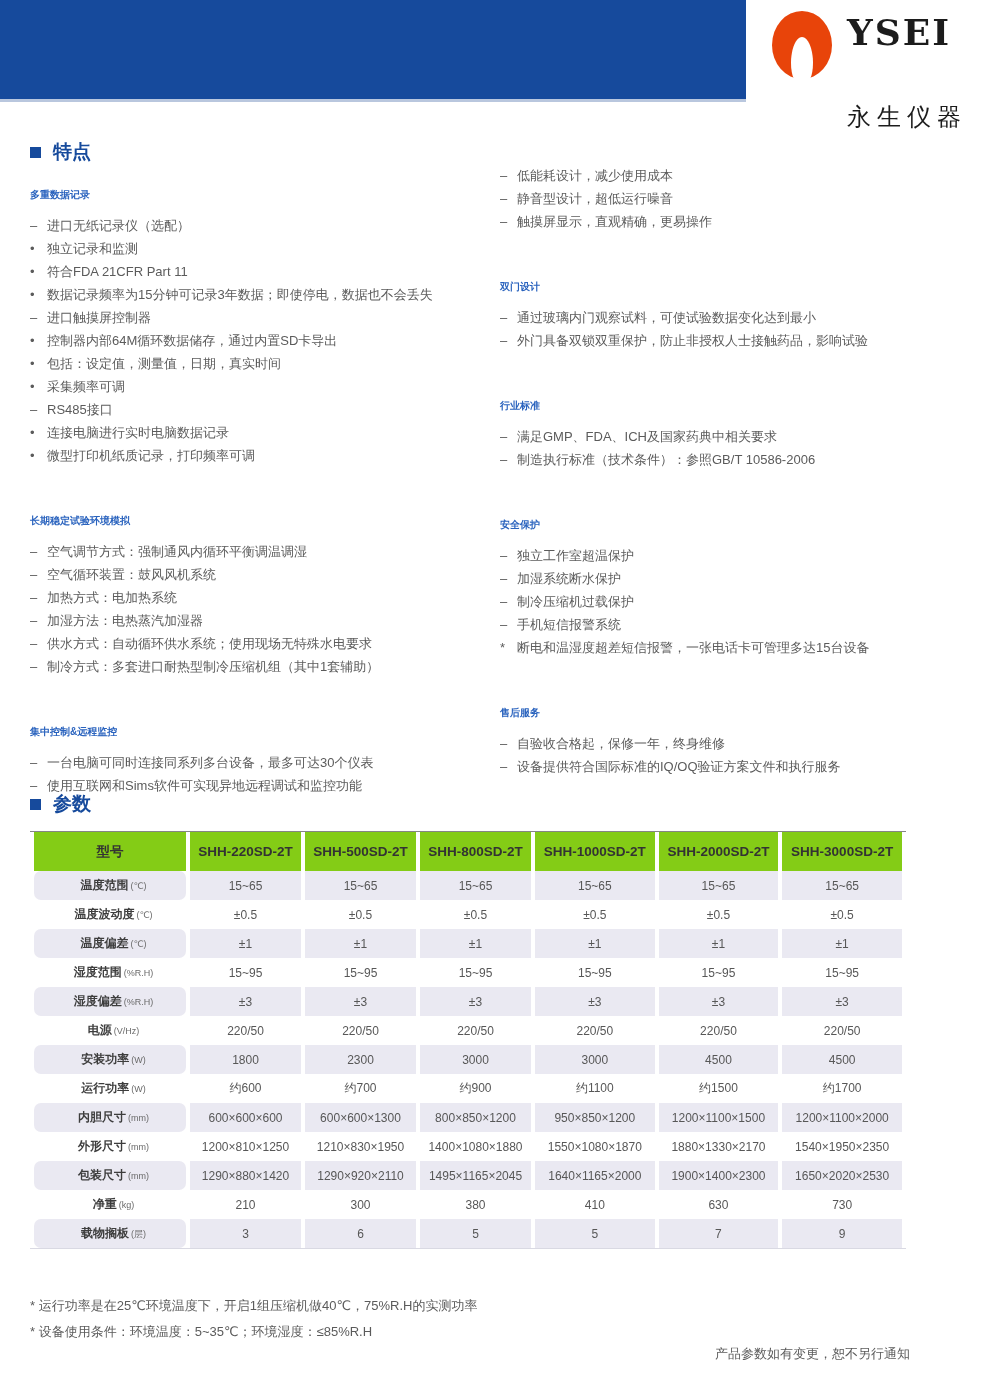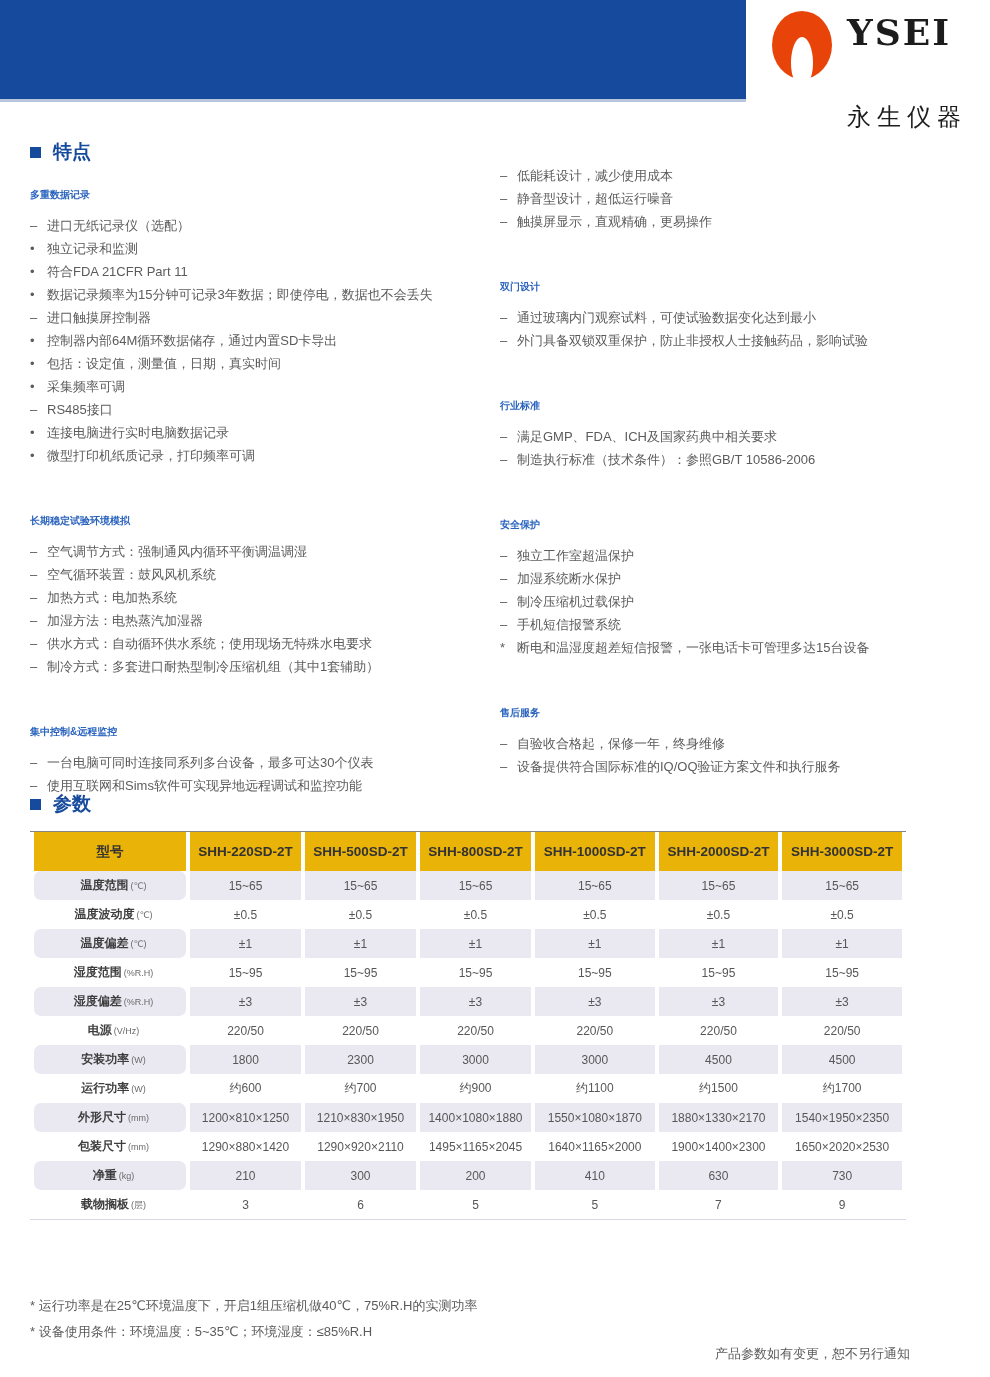--- a/index.html
+++ b/index.html
@@ -44,21 +44,21 @@
   .feat-marker{width:17px;flex:none;}
   .feat-text{flex:1;}
   
   .specs{position:absolute;left:30px;top:792px;width:930px;}
   .spec-table-wrap{
     margin-top:15px;width:876px;
     border-top:1px solid #858585;border-bottom:1px solid #d9d9e3;
   }
   table.spec{width:100%;border-collapse:separate;border-spacing:4px 0;}
   table.spec thead th{
-    height:37px;background:#eab308;font-size:13.5px;font-weight:bold;
+    height:37px;background:#84cc16;font-size:13.5px;font-weight:bold;
     color:#333;text-align:center;vertical-align:middle;white-space:nowrap;
   }
   table.spec th.model-col-header{width:150px;}
   table.spec tbody td{
     height:27px;text-align:center;vertical-align:middle;
     font-size:12px;color:#575757;background:#fff;white-space:nowrap;
   }
   table.spec tbody tr:nth-child(odd) td{background:#EAE9F2;}
   table.spec td.row-label{
     text-align:center;padding-left:8px;font-weight:bold;color:#3d3d3d;font-size:12px;border-radius:7px;
@@ -340,20 +340,29 @@
           <tr>
             <td class="row-label"><span>运行功率</span><span class="unit">(W)</span></td>
             <td>约600</td>
             <td>约700</td>
             <td>约900</td>
             <td>约1100</td>
             <td>约1500</td>
             <td>约1700</td>
           </tr>
           <tr>
+            <td class="row-label"><span>内胆尺寸</span><span class="unit">(mm)</span></td>
+            <td>600×600×600</td>
+            <td>600×600×1300</td>
+            <td>800×850×1200</td>
+            <td>950×850×1200</td>
+            <td>1200×1100×1500</td>
+            <td>1200×1100×2000</td>
+          </tr>
+          <tr>
             <td class="row-label"><span>外形尺寸</span><span class="unit">(mm)</span></td>
             <td>1200×810×1250</td>
             <td>1210×830×1950</td>
             <td>1400×1080×1880</td>
             <td>1550×1080×1870</td>
             <td>1880×1330×2170</td>
             <td>1540×1950×2350</td>
           </tr>
           <tr>
             <td class="row-label"><span>包装尺寸</span><span class="unit">(mm)</span></td>
@@ -361,21 +370,21 @@
             <td>1290×920×2110</td>
             <td>1495×1165×2045</td>
             <td>1640×1165×2000</td>
             <td>1900×1400×2300</td>
             <td>1650×2020×2530</td>
           </tr>
           <tr>
             <td class="row-label"><span>净重</span><span class="unit">(kg)</span></td>
             <td>210</td>
             <td>300</td>
-            <td>200</td>
+            <td>380</td>
             <td>410</td>
             <td>630</td>
             <td>730</td>
           </tr>
           <tr>
             <td class="row-label"><span>载物搁板</span><span class="unit">(层)</span></td>
             <td>3</td>
             <td>6</td>
             <td>5</td>
             <td>5</td>

